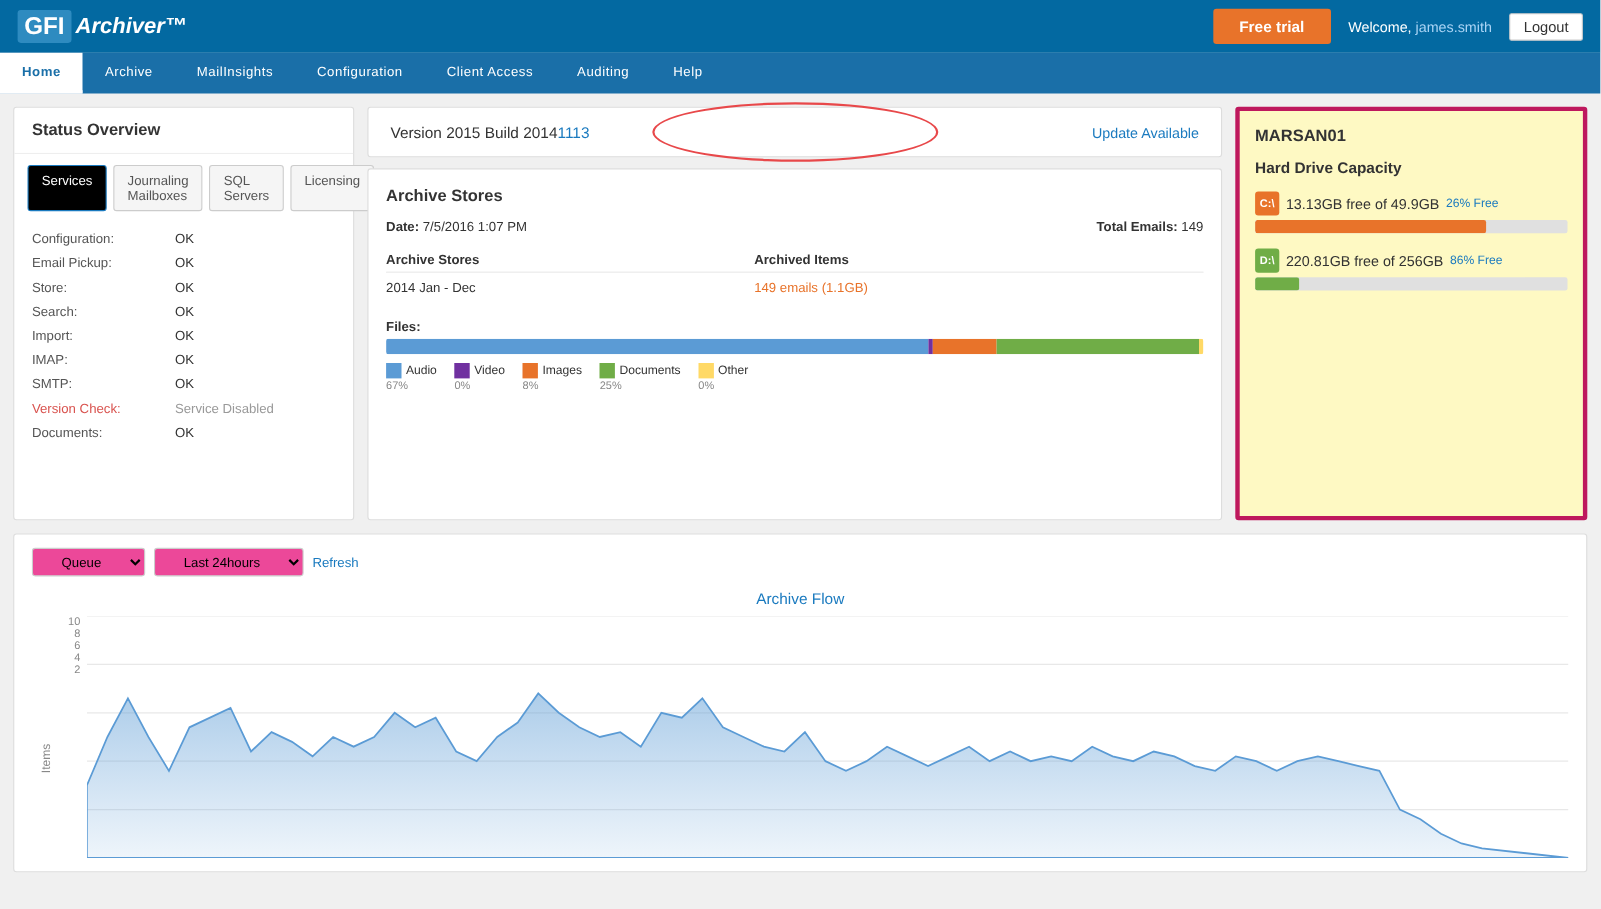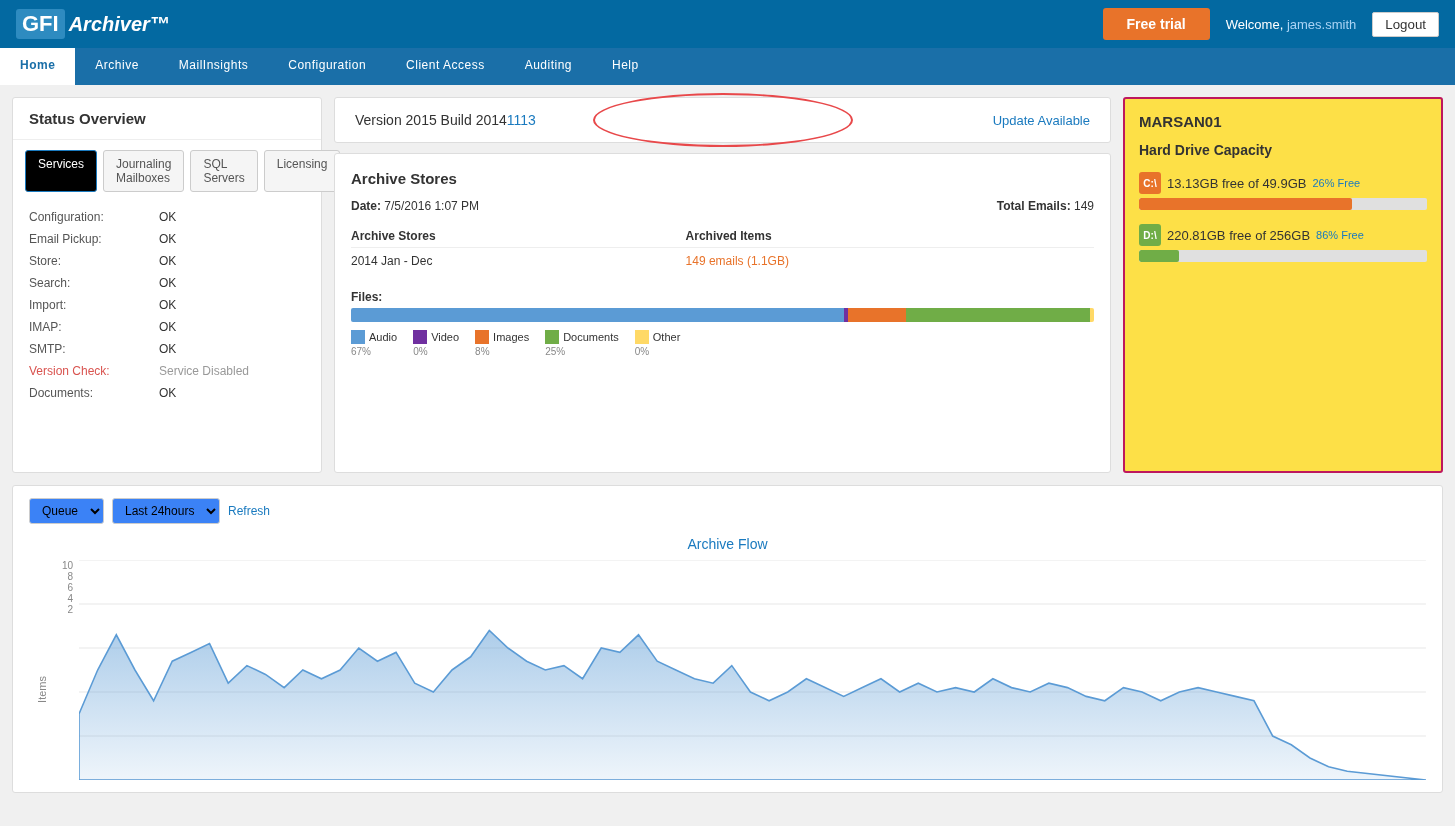--- a/index.html
+++ b/index.html
@@ -179,22 +179,22 @@
     .files-legend { display: flex; gap: 16px; flex-wrap: wrap; }
     .legend-item { display: flex; flex-direction: column; align-items: flex-start; gap: 2px; font-size: 11px; }
     .legend-dot { display: flex; align-items: center; gap: 4px; }
     .legend-color { width: 14px; height: 14px; display: inline-block; }
     .legend-pct { color: #888; font-size: 10px; }
 
     
     .right-panel {
       width: 320px;
       flex-shrink: 0;
-      background: #fde047;
-      border: 2px solid #be185d;
+      background: #fef9c3;
+      border: 4px solid #be185d;
       border-radius: 3px;
       padding: 14px;
     }
     .server-name { font-size: 15px; font-weight: bold; margin-bottom: 12px; }
     .hd-title { font-size: 14px; font-weight: bold; margin-bottom: 14px; }
     .drive-row { margin-bottom: 14px; }
     .drive-free-pct { color: #1a7abf; font-size: 11px; }
     .drive-bar-bg { background: #e0e0e0; height: 12px; border-radius: 2px; overflow: hidden; }
     .drive-bar-fill { height: 100%; border-radius: 2px; }
     .drive-label { display: flex; align-items: center; gap: 6px; margin-bottom: 4px; }
@@ -209,24 +209,24 @@
       background: white;
       border: 1px solid #ddd;
       border-radius: 3px;
       margin: 0 12px 12px 12px;
       padding: 12px 16px;
     }
     .bottom-controls { display: flex; align-items: center; gap: 8px; margin-bottom: 12px; }
     .bottom-select {
       border: 1px solid #ccc;
       border-radius: 3px;
-      padding: 4px 8px;
+      padding: 4px 22px;
       font-size: 12px;
       cursor: pointer;
-      background: #3b82f6;
+      background: #ec4899;
     }
     .refresh-link { color: #1a7abf; text-decoration: none; font-size: 12px; cursor: pointer; }
     .chart-title { text-align: center; color: #1a7abf; font-size: 14px; margin-bottom: 8px; }
     .chart-area { display: flex; align-items: stretch; height: 220px; }
     .chart-wrapper { flex: 1; position: relative; overflow: hidden; }
     svg.archive-flow { width: 100%; height: 100%; }
   </style>
 </head>
 <body>
 

